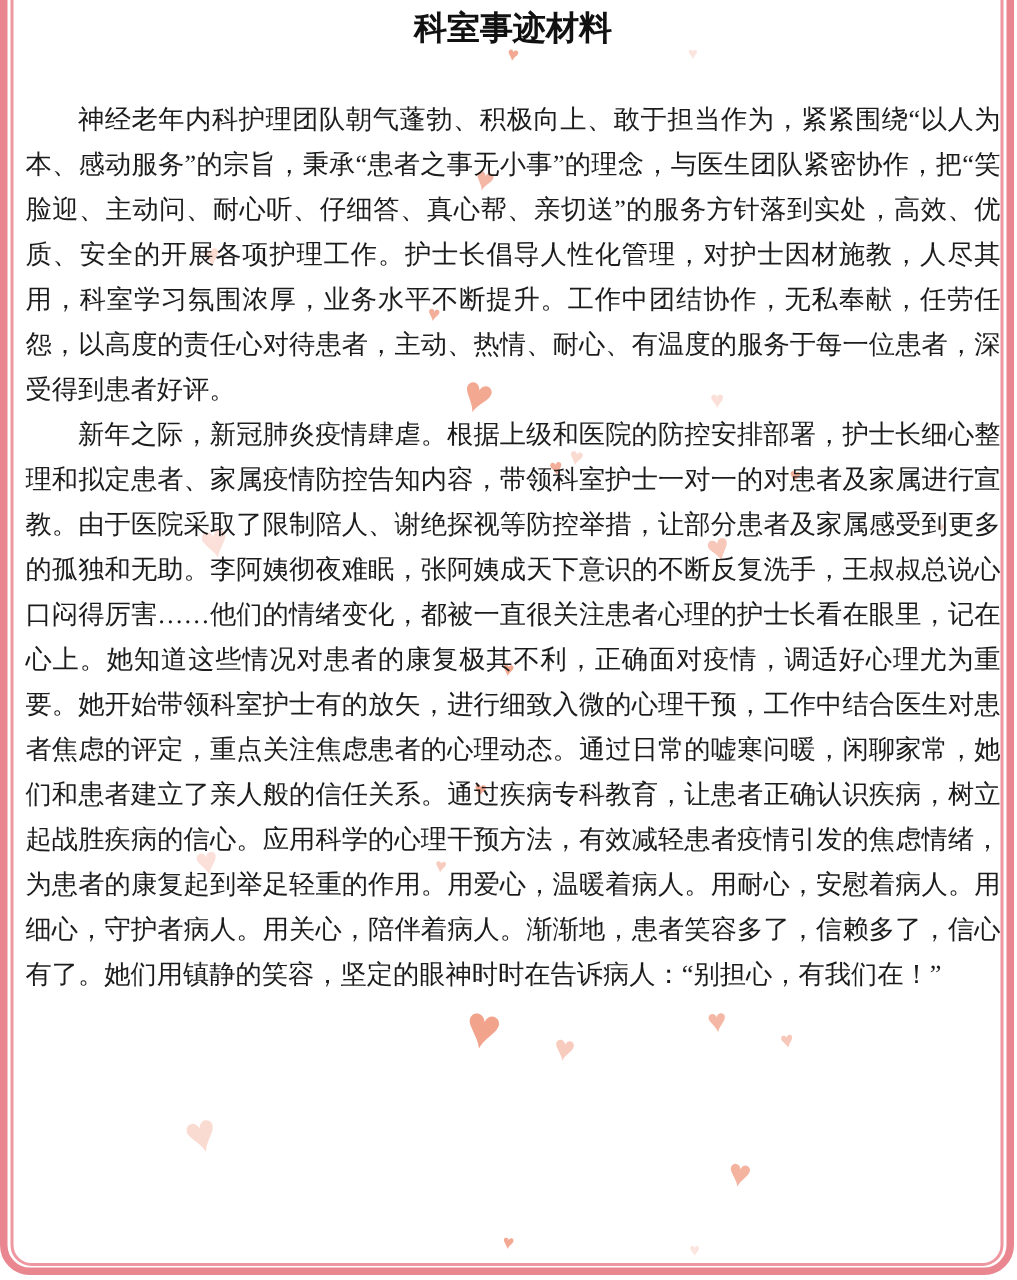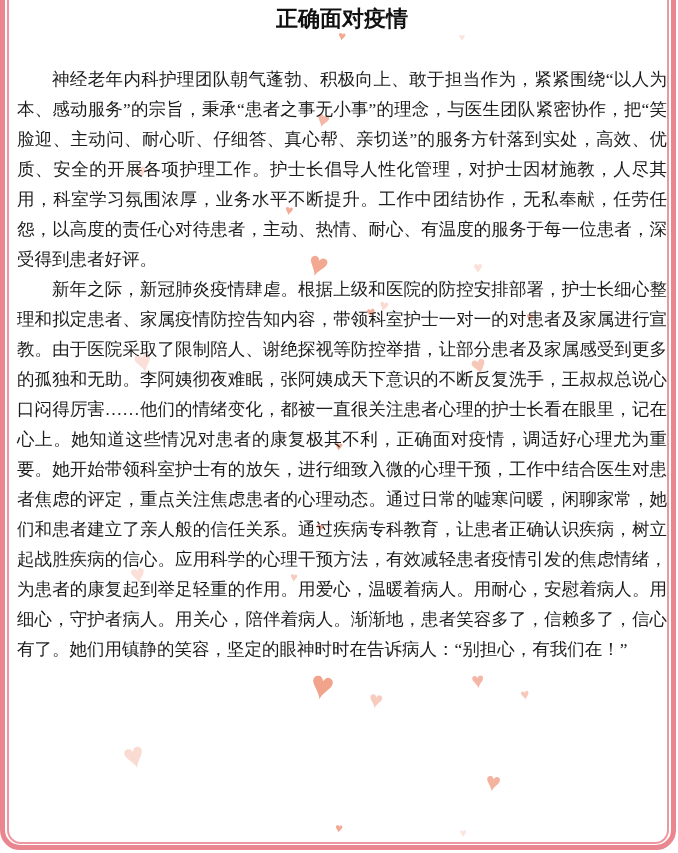--- a/index.html
+++ b/index.html
@@ -107,16 +107,16 @@
     <span class="heart" style="left: 134px; top: 756px; font-size: 36px; color: rgb(241, 154, 128); opacity: 0.35; transform: translate(-50%, -50%) rotate(-15deg);">♥</span>
     <span class="heart" style="left: 493px; top: 783px; font-size: 26px; color: rgb(241, 154, 128); opacity: 0.75; transform: translate(-50%, -50%) rotate(10deg);">♥</span>
     <span class="heart" style="left: 339px; top: 828px; font-size: 13px; color: rgb(241, 154, 128); opacity: 0.85; transform: translate(-50%, -50%) rotate(8deg);">♥</span>
     <span class="heart" style="left: 463px; top: 833px; font-size: 12px; color: rgb(241, 154, 128); opacity: 0.25; transform: translate(-50%, -50%) rotate(0deg);">♥</span>
   </div>
 
 <div class="frame-outer"></div>
 <div class="frame-inner"></div>
 
 <div class="content">
-  <h1 class="doc-title">正确面对疫情</h1>
+  <h1 class="doc-title">科室事迹材料</h1>
   <p class="doc-paragraph first">神经老年内科护理团队朝气蓬勃、积极向上、敢于担当作为，紧紧围绕“以人为本、感动服务”的宗旨，秉承“患者之事无小事”的理念，与医生团队紧密协作，把“笑脸迎、主动问、耐心听、仔细答、真心帮、亲切送”的服务方针落到实处，高效、优质、安全的开展各项护理工作。护士长倡导人性化管理，对护士因材施教，人尽其用，科室学习氛围浓厚，业务水平不断提升。工作中团结协作，无私奉献，任劳任怨，以高度的责任心对待患者，主动、热情、耐心、有温度的服务于每一位患者，深受得到患者好评。</p>
   <p class="doc-paragraph">新年之际，新冠肺炎疫情肆虐。根据上级和医院的防控安排部署，护士长细心整理和拟定患者、家属疫情防控告知内容，带领科室护士一对一的对患者及家属进行宣教。由于医院采取了限制陪人、谢绝探视等防控举措，让部分患者及家属感受到更多的孤独和无助。李阿姨彻夜难眠，张阿姨成天下意识的不断反复洗手，王叔叔总说心口闷得厉害……他们的情绪变化，都被一直很关注患者心理的护士长看在眼里，记在心上。她知道这些情况对患者的康复极其不利，正确面对疫情，调适好心理尤为重要。她开始带领科室护士有的放矢，进行细致入微的心理干预，工作中结合医生对患者焦虑的评定，重点关注焦虑患者的心理动态。通过日常的嘘寒问暖，闲聊家常，她们和患者建立了亲人般的信任关系。通过疾病专科教育，让患者正确认识疾病，树立起战胜疾病的信心。应用科学的心理干预方法，有效减轻患者疫情引发的焦虑情绪，为患者的康复起到举足轻重的作用。用爱心，温暖着病人。用耐心，安慰着病人。用细心，守护者病人。用关心，陪伴着病人。渐渐地，患者笑容多了，信赖多了，信心有了。她们用镇静的笑容，坚定的眼神时时在告诉病人：“别担心，有我们在！”</p>
 </div>
 
 </body></html>

